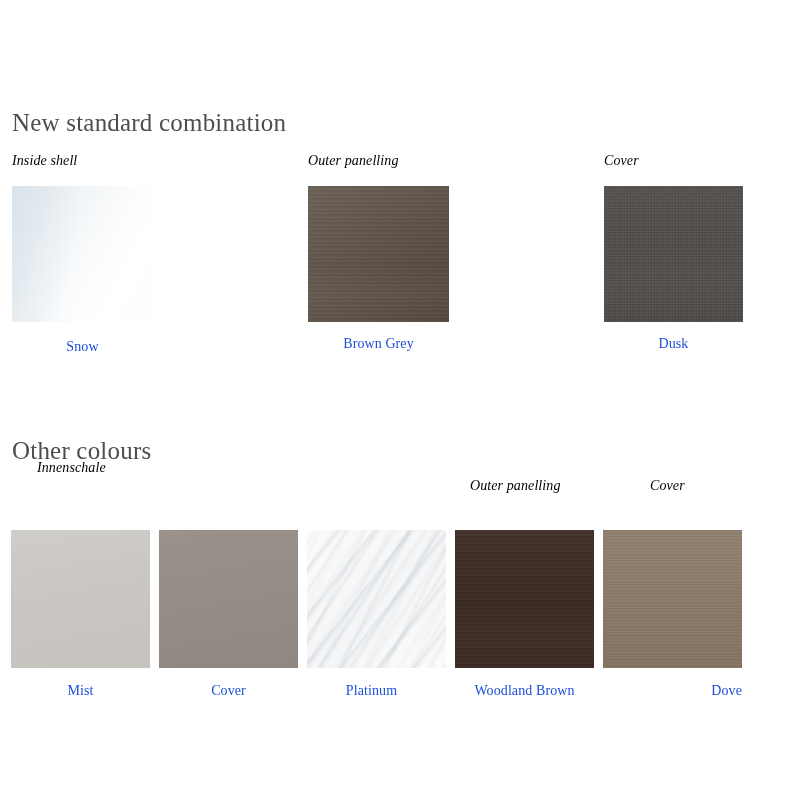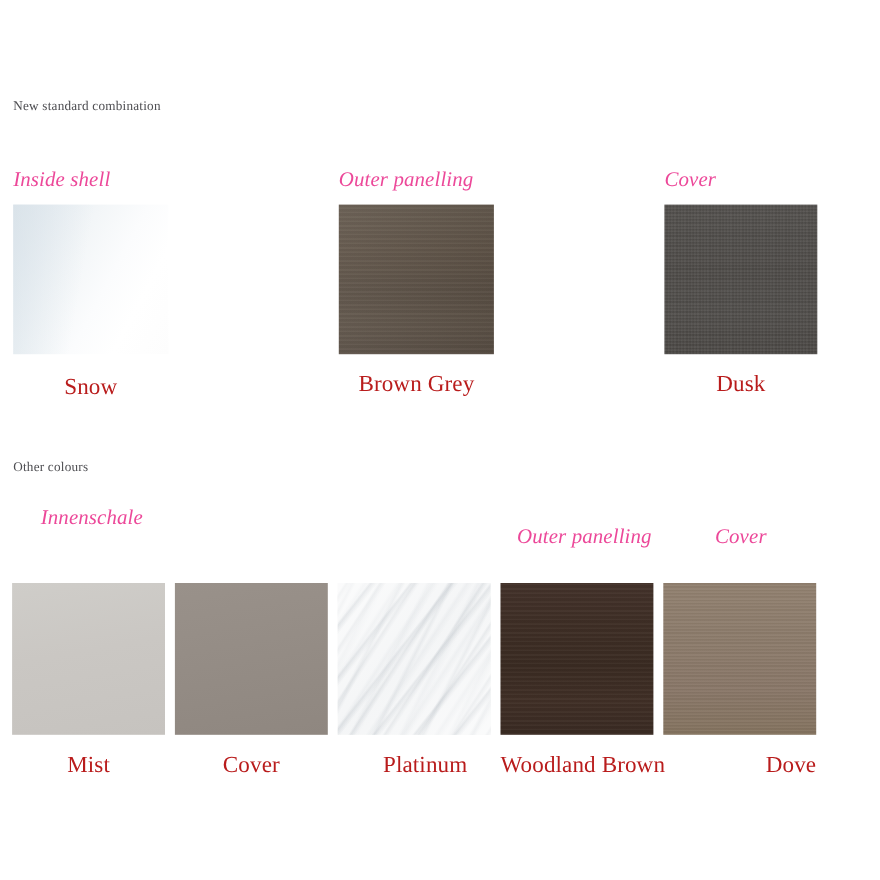--- a/index.html
+++ b/index.html
@@ -17,49 +17,50 @@
   }
 
   .page {
     position: absolute;
     inset: 0;
   }
 
   
   .section-title {
     position: absolute;
-    font-size: 12px;
+    font-size: 25px;
     font-weight: 400;
     letter-spacing: 0.2px;
     color: #4e4e52;
     white-space: nowrap;
+    margin-top: 20px;
   }
   #section-title-1 { left: 12px; top: 89px; }
   #section-title-2 { left: 12px; top: 417px; }
 
   
   .col-caption {
     position: absolute;
-    font-size: 19px;
+    font-size: 14px;
     font-style: italic;
-    color: #ec4899;
+    color: #000000;
     white-space: nowrap;
     letter-spacing: 0.1px;
   }
 
   
   .swatch {
     position: absolute;
     box-sizing: border-box;
   }
 
   .swatch-label {
     position: absolute;
-    font-size: 21px;
-    color: #b91c1c;
+    font-size: 14px;
+    color: #1d4ed8;
     white-space: nowrap;
     text-align: center;
     letter-spacing: 0.1px;
   }
 
   
   .surf-snow {
     background:
       linear-gradient(118deg,
         #e3e9ee 0%,
@@ -202,21 +203,21 @@
         <div class="col-caption" style="left: 37px; top: 460px; text-align: right;">Innenschale</div>
         <div class="col-caption" style="left: 470px; top: 478px;">Outer panelling</div>
         <div class="col-caption" style="left: 650px; top: 478px;">Cover</div>
       </div>
     <div id="swatches-2">
         <div class="swatch surf-mist" style="left: 11px; top: 530px; width: 139px; height: 138px;"></div>
         <div class="swatch-label" style="left: 11px; top: 683px; width: 139px;">Mist</div>
         <div class="swatch surf-almond" style="left: 159px; top: 530px; width: 139px; height: 138px;"></div>
         <div class="swatch-label" style="left: 159px; top: 683px; width: 139px;">Cover</div>
         <div class="swatch surf-platinum" style="left: 307px; top: 530px; width: 139px; height: 138px;"></div>
-        <div class="swatch-label" style="left: 317px; top: 683px; width: 139px;">Platinum</div>
+        <div class="swatch-label" style="left: 302px; top: 683px; width: 139px;">Platinum</div>
         <div class="swatch surf-woodland" style="left: 455px; top: 530px; width: 139px; height: 138px;"></div>
         <div class="swatch-label" style="left: 455px; top: 683px; width: 139px;">Woodland Brown</div>
         <div class="swatch surf-dove" style="left: 603px; top: 530px; width: 139px; height: 138px;"></div>
         <div class="swatch-label" style="left: 603px; top: 683px; width: 139px; text-align: right;">Dove</div>
       </div>
   </div>
 
 </div>
 
 </body></html>

